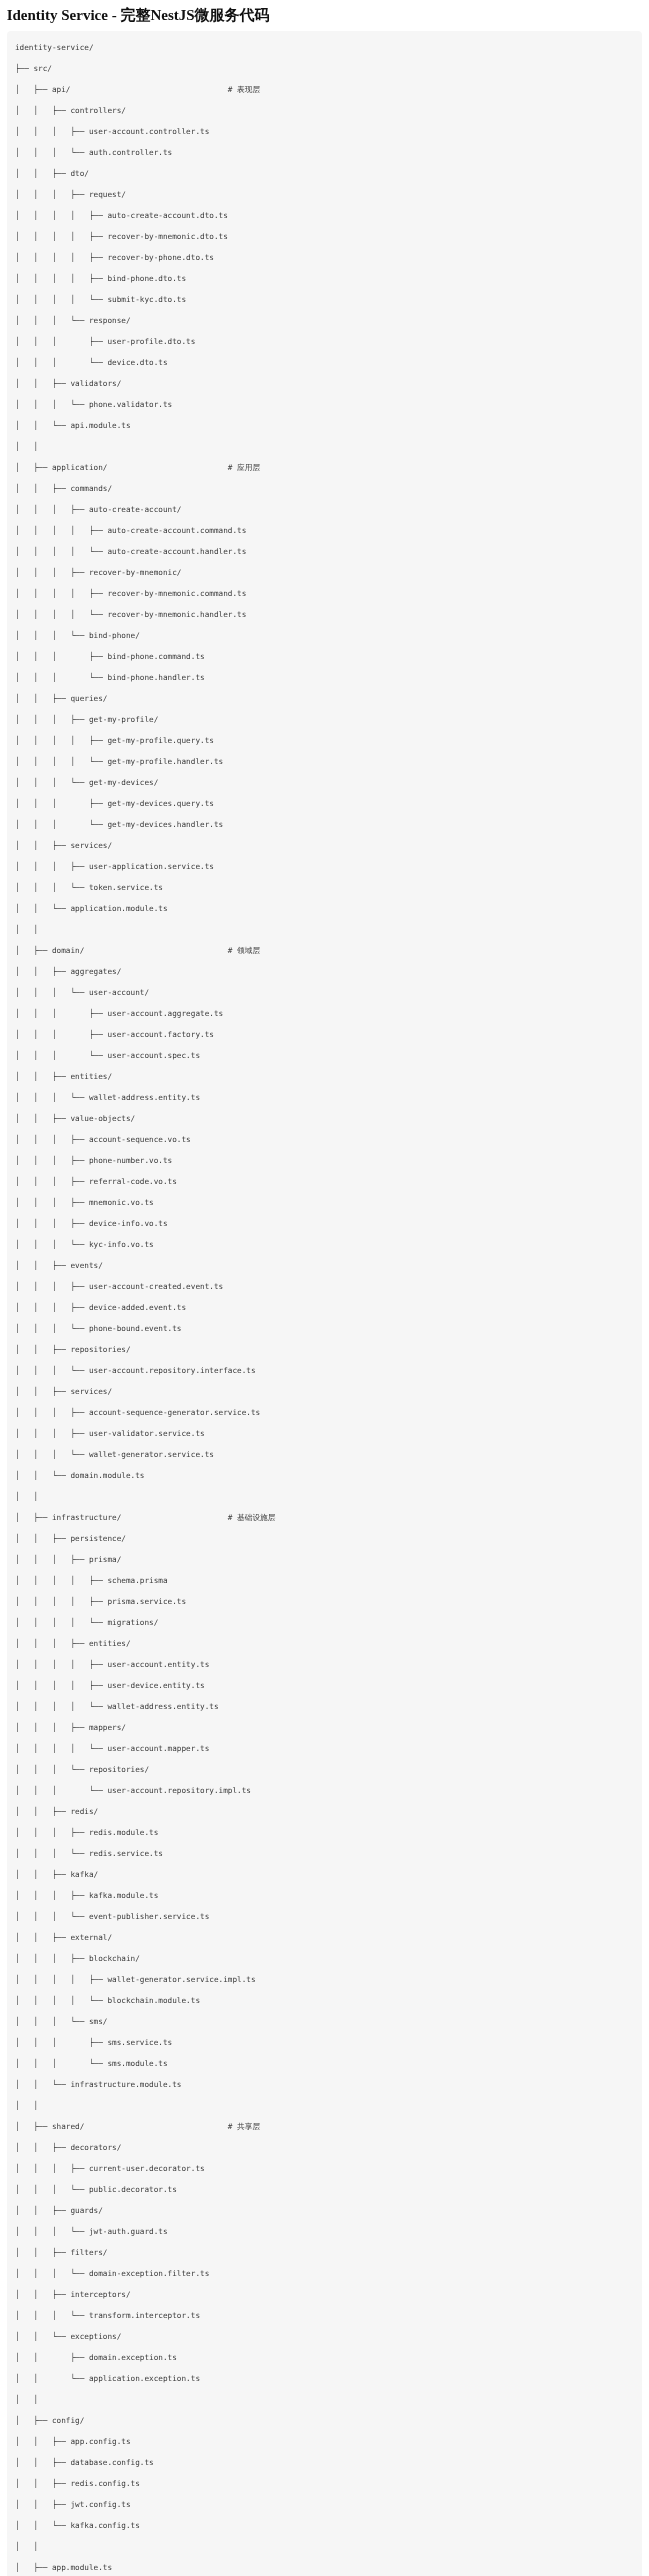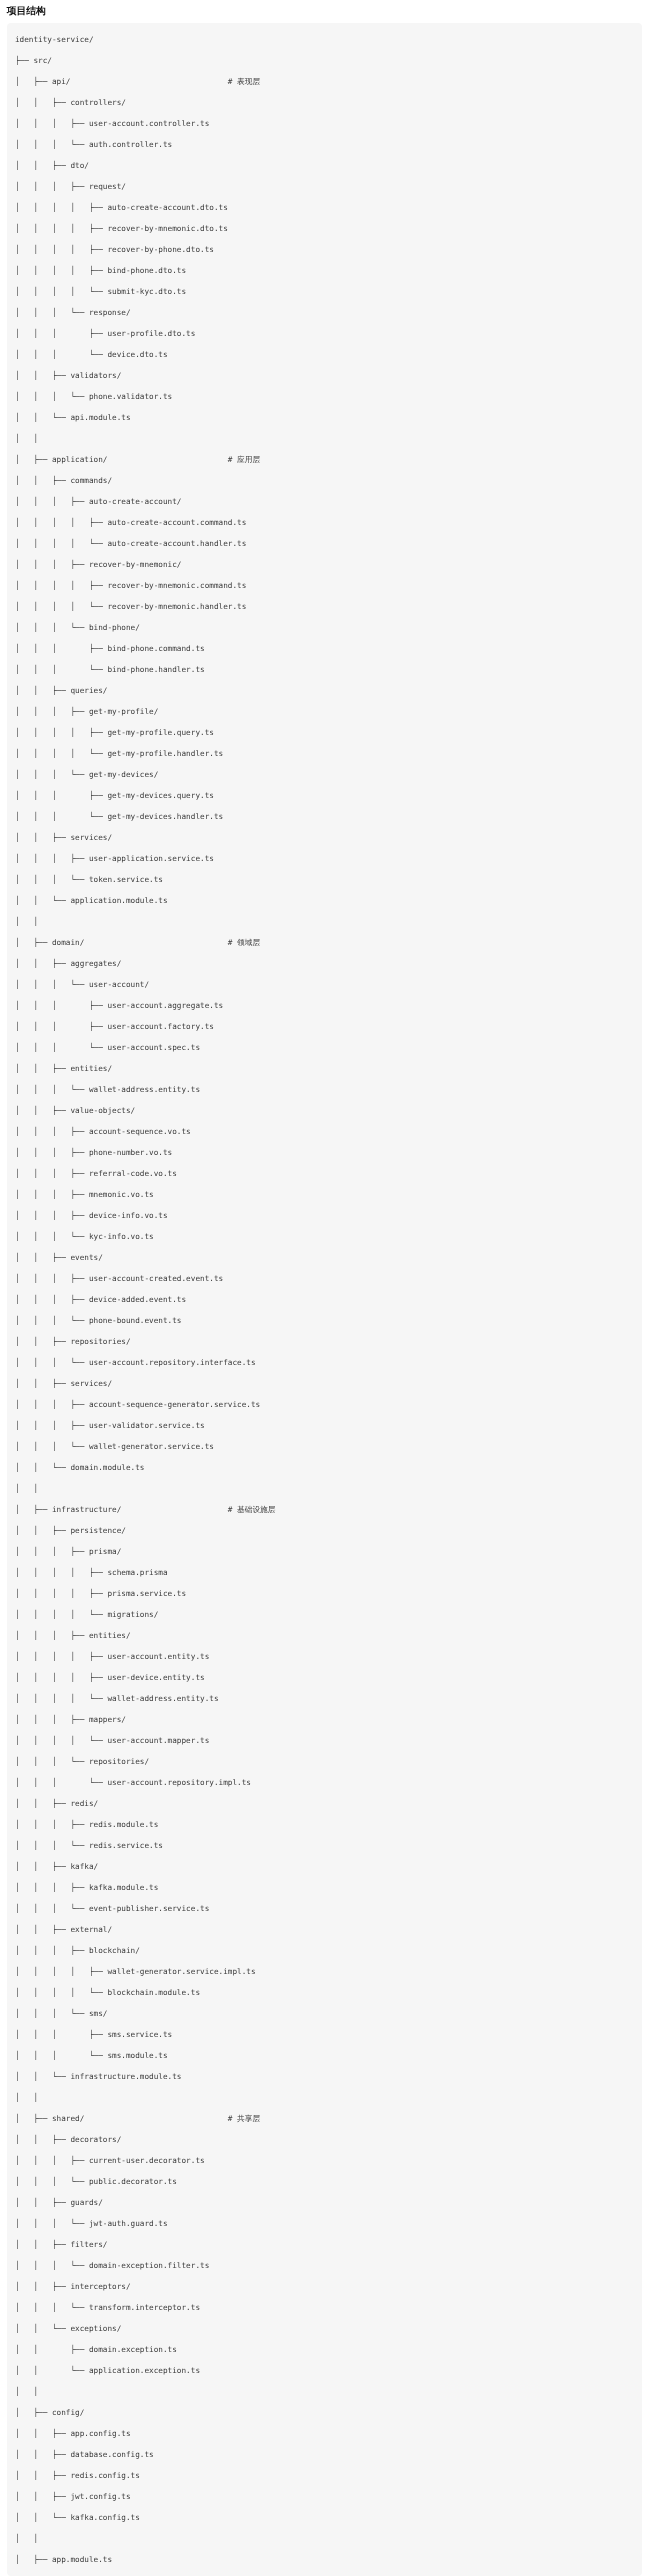--- a/index.html
+++ b/index.html
@@ -36,18 +36,18 @@
     line-height: 21px;
     height: 21px;
     white-space: pre;
     color: #3b3b3b;
   }
 </style>
 </head>
 <body>
 
 <div class="page">
-  <h2 class="section-heading">项目结构</h2>
+  <h1 class="doc-title">Identity Service - 完整NestJS微服务代码</h1>
   <div class="code-block" style="background: rgb(246, 246, 246);">
     <pre class="file-tree" id="file-tree" style="color: rgb(59, 59, 59);"><div class="code-line">identity-service/</div><div class="code-line">├── src/</div><div class="code-line">│   ├── api/                                  # 表现层</div><div class="code-line">│   │   ├── controllers/</div><div class="code-line">│   │   │   ├── user-account.controller.ts</div><div class="code-line">│   │   │   └── auth.controller.ts</div><div class="code-line">│   │   ├── dto/</div><div class="code-line">│   │   │   ├── request/</div><div class="code-line">│   │   │   │   ├── auto-create-account.dto.ts</div><div class="code-line">│   │   │   │   ├── recover-by-mnemonic.dto.ts</div><div class="code-line">│   │   │   │   ├── recover-by-phone.dto.ts</div><div class="code-line">│   │   │   │   ├── bind-phone.dto.ts</div><div class="code-line">│   │   │   │   └── submit-kyc.dto.ts</div><div class="code-line">│   │   │   └── response/</div><div class="code-line">│   │   │       ├── user-profile.dto.ts</div><div class="code-line">│   │   │       └── device.dto.ts</div><div class="code-line">│   │   ├── validators/</div><div class="code-line">│   │   │   └── phone.validator.ts</div><div class="code-line">│   │   └── api.module.ts</div><div class="code-line">│   │</div><div class="code-line">│   ├── application/                          # 应用层</div><div class="code-line">│   │   ├── commands/</div><div class="code-line">│   │   │   ├── auto-create-account/</div><div class="code-line">│   │   │   │   ├── auto-create-account.command.ts</div><div class="code-line">│   │   │   │   └── auto-create-account.handler.ts</div><div class="code-line">│   │   │   ├── recover-by-mnemonic/</div><div class="code-line">│   │   │   │   ├── recover-by-mnemonic.command.ts</div><div class="code-line">│   │   │   │   └── recover-by-mnemonic.handler.ts</div><div class="code-line">│   │   │   └── bind-phone/</div><div class="code-line">│   │   │       ├── bind-phone.command.ts</div><div class="code-line">│   │   │       └── bind-phone.handler.ts</div><div class="code-line">│   │   ├── queries/</div><div class="code-line">│   │   │   ├── get-my-profile/</div><div class="code-line">│   │   │   │   ├── get-my-profile.query.ts</div><div class="code-line">│   │   │   │   └── get-my-profile.handler.ts</div><div class="code-line">│   │   │   └── get-my-devices/</div><div class="code-line">│   │   │       ├── get-my-devices.query.ts</div><div class="code-line">│   │   │       └── get-my-devices.handler.ts</div><div class="code-line">│   │   ├── services/</div><div class="code-line">│   │   │   ├── user-application.service.ts</div><div class="code-line">│   │   │   └── token.service.ts</div><div class="code-line">│   │   └── application.module.ts</div><div class="code-line">│   │</div><div class="code-line">│   ├── domain/                               # 领域层</div><div class="code-line">│   │   ├── aggregates/</div><div class="code-line">│   │   │   └── user-account/</div><div class="code-line">│   │   │       ├── user-account.aggregate.ts</div><div class="code-line">│   │   │       ├── user-account.factory.ts</div><div class="code-line">│   │   │       └── user-account.spec.ts</div><div class="code-line">│   │   ├── entities/</div><div class="code-line">│   │   │   └── wallet-address.entity.ts</div><div class="code-line">│   │   ├── value-objects/</div><div class="code-line">│   │   │   ├── account-sequence.vo.ts</div><div class="code-line">│   │   │   ├── phone-number.vo.ts</div><div class="code-line">│   │   │   ├── referral-code.vo.ts</div><div class="code-line">│   │   │   ├── mnemonic.vo.ts</div><div class="code-line">│   │   │   ├── device-info.vo.ts</div><div class="code-line">│   │   │   └── kyc-info.vo.ts</div><div class="code-line">│   │   ├── events/</div><div class="code-line">│   │   │   ├── user-account-created.event.ts</div><div class="code-line">│   │   │   ├── device-added.event.ts</div><div class="code-line">│   │   │   └── phone-bound.event.ts</div><div class="code-line">│   │   ├── repositories/</div><div class="code-line">│   │   │   └── user-account.repository.interface.ts</div><div class="code-line">│   │   ├── services/</div><div class="code-line">│   │   │   ├── account-sequence-generator.service.ts</div><div class="code-line">│   │   │   ├── user-validator.service.ts</div><div class="code-line">│   │   │   └── wallet-generator.service.ts</div><div class="code-line">│   │   └── domain.module.ts</div><div class="code-line">│   │</div><div class="code-line">│   ├── infrastructure/                       # 基础设施层</div><div class="code-line">│   │   ├── persistence/</div><div class="code-line">│   │   │   ├── prisma/</div><div class="code-line">│   │   │   │   ├── schema.prisma</div><div class="code-line">│   │   │   │   ├── prisma.service.ts</div><div class="code-line">│   │   │   │   └── migrations/</div><div class="code-line">│   │   │   ├── entities/</div><div class="code-line">│   │   │   │   ├── user-account.entity.ts</div><div class="code-line">│   │   │   │   ├── user-device.entity.ts</div><div class="code-line">│   │   │   │   └── wallet-address.entity.ts</div><div class="code-line">│   │   │   ├── mappers/</div><div class="code-line">│   │   │   │   └── user-account.mapper.ts</div><div class="code-line">│   │   │   └── repositories/</div><div class="code-line">│   │   │       └── user-account.repository.impl.ts</div><div class="code-line">│   │   ├── redis/</div><div class="code-line">│   │   │   ├── redis.module.ts</div><div class="code-line">│   │   │   └── redis.service.ts</div><div class="code-line">│   │   ├── kafka/</div><div class="code-line">│   │   │   ├── kafka.module.ts</div><div class="code-line">│   │   │   └── event-publisher.service.ts</div><div class="code-line">│   │   ├── external/</div><div class="code-line">│   │   │   ├── blockchain/</div><div class="code-line">│   │   │   │   ├── wallet-generator.service.impl.ts</div><div class="code-line">│   │   │   │   └── blockchain.module.ts</div><div class="code-line">│   │   │   └── sms/</div><div class="code-line">│   │   │       ├── sms.service.ts</div><div class="code-line">│   │   │       └── sms.module.ts</div><div class="code-line">│   │   └── infrastructure.module.ts</div><div class="code-line">│   │</div><div class="code-line">│   ├── shared/                               # 共享层</div><div class="code-line">│   │   ├── decorators/</div><div class="code-line">│   │   │   ├── current-user.decorator.ts</div><div class="code-line">│   │   │   └── public.decorator.ts</div><div class="code-line">│   │   ├── guards/</div><div class="code-line">│   │   │   └── jwt-auth.guard.ts</div><div class="code-line">│   │   ├── filters/</div><div class="code-line">│   │   │   └── domain-exception.filter.ts</div><div class="code-line">│   │   ├── interceptors/</div><div class="code-line">│   │   │   └── transform.interceptor.ts</div><div class="code-line">│   │   └── exceptions/</div><div class="code-line">│   │       ├── domain.exception.ts</div><div class="code-line">│   │       └── application.exception.ts</div><div class="code-line">│   │</div><div class="code-line">│   ├── config/</div><div class="code-line">│   │   ├── app.config.ts</div><div class="code-line">│   │   ├── database.config.ts</div><div class="code-line">│   │   ├── redis.config.ts</div><div class="code-line">│   │   ├── jwt.config.ts</div><div class="code-line">│   │   └── kafka.config.ts</div><div class="code-line">│   │</div><div class="code-line">│   ├── app.module.ts</div></pre>
   </div>
 </div>
 
 
 </body></html>

